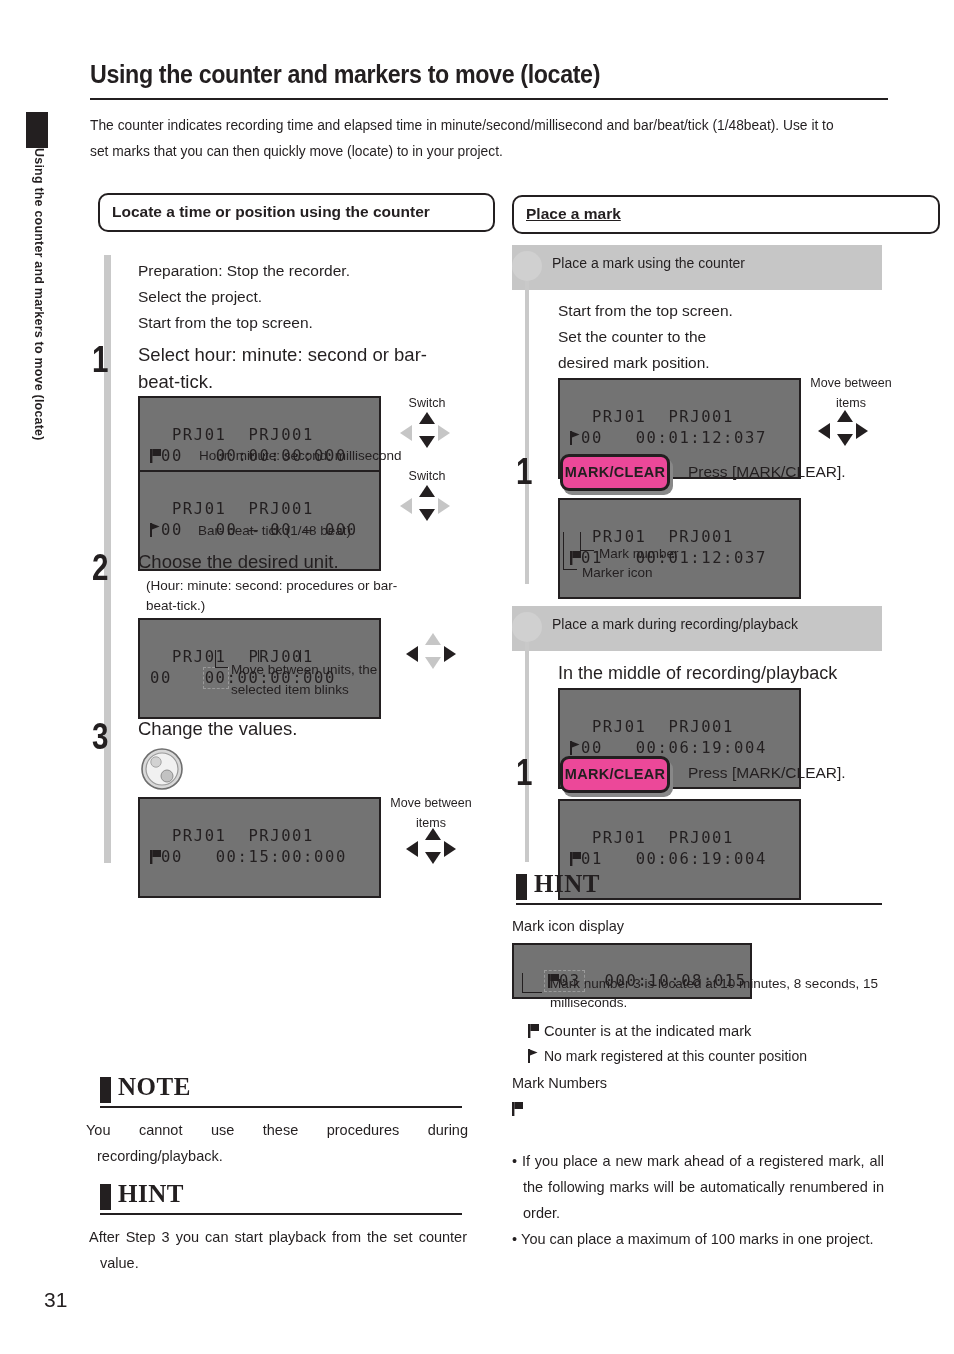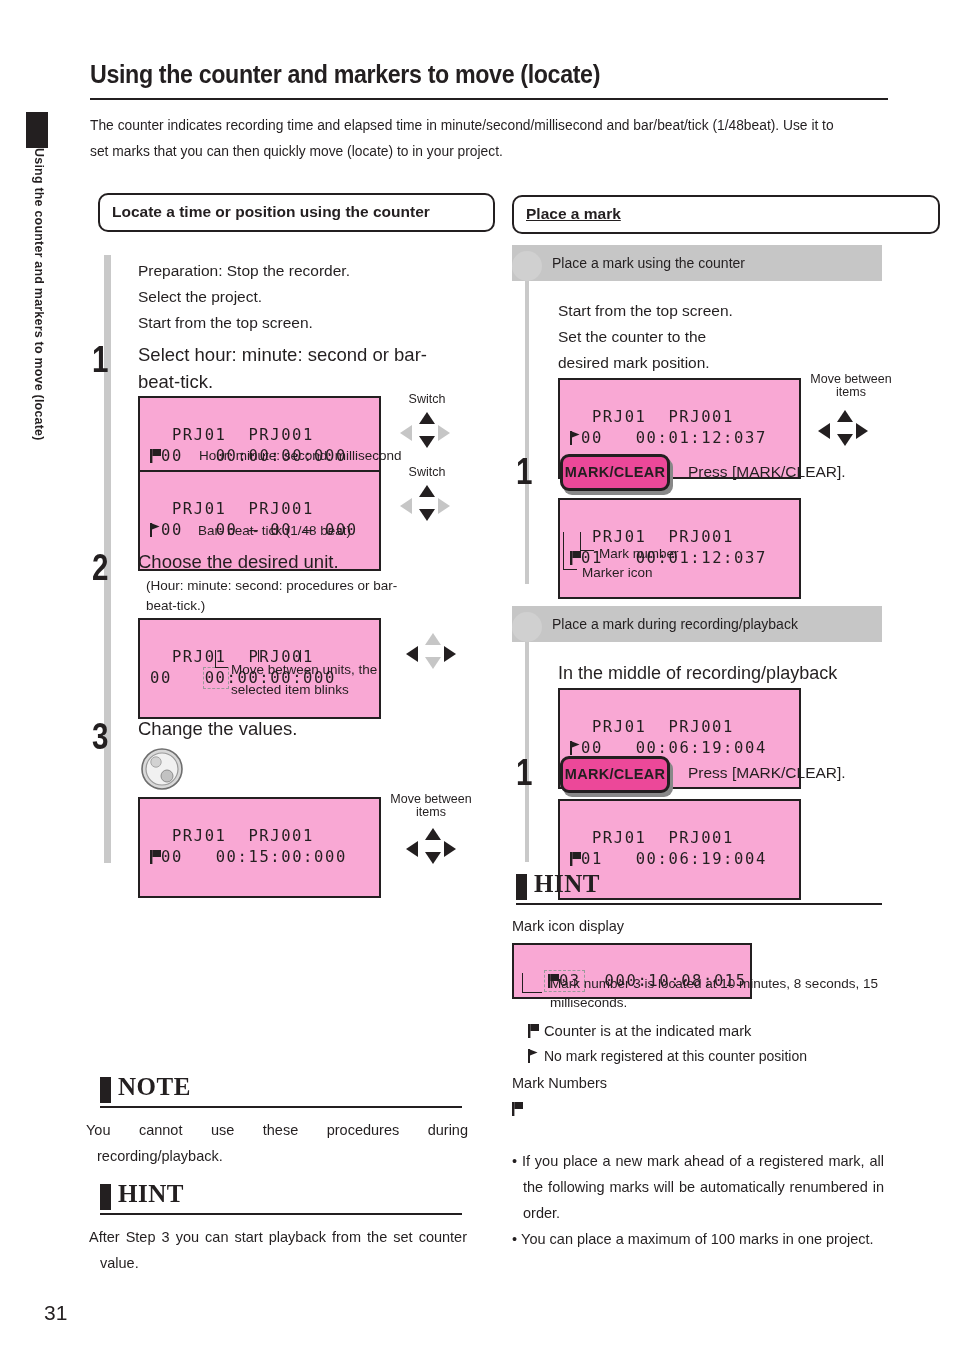--- a/index.html
+++ b/index.html
@@ -52,21 +52,21 @@
     border: 2.6px solid #231f20;
     border-radius: 10px;
     font-size: 15.5px; font-weight: bold;
     padding: 7px 12px 8px 12px;
     line-height: 20px;
     background: #fff;
   }
   .gray-bar {
     position: absolute; background: #c6c6c6;
     font-size: 14px; line-height: 18px;
-    padding: 9px 0 9px 40px;
+    padding: 9px 0 18px 40px;
     color: #231f20;
   }
   .gray-dot {
     position: absolute; width: 30px; height: 30px;
     border-radius: 50%; background: #d0d0d0;
   }
   .vrule { position: absolute; background: #c9c9c9; width: 7px; }
   .vrule-thin { position: absolute; background: #c9c9c9; width: 4px; }
 
   .stepnum {
@@ -83,21 +83,21 @@
     position: absolute; font-size: 13.5px; line-height: 20px;
   }
   .bodytext {
     position: absolute; font-size: 15.5px; line-height: 26px;
   }
 
   
   .lcd {
     position: absolute;
     border: 2.6px solid #231f20;
-    background: #f9a8d4;
+    background: #737373;
     font-family: "DejaVu Sans Mono", monospace;
     font-size: 15.5px;
     line-height: 21px;
     padding: 6px 0 7px 10px;
     letter-spacing: 1.6px;
     white-space: pre;
   }
   .lcd .l2 { display: block; }
 
   
@@ -108,21 +108,21 @@
   .arrows i { position: absolute; width: 0; height: 0; display: block; }
   .ar-up    { left: 19px; top: 0px;   border-left: 8px solid transparent; border-right: 8px solid transparent; border-bottom: 12px solid #231f20; }
   .ar-dn    { left: 19px; top: 24px;  border-left: 8px solid transparent; border-right: 8px solid transparent; border-top: 12px solid #231f20; }
   .ar-lf    { left: 0px;  top: 13px;  border-top: 8px solid transparent; border-bottom: 8px solid transparent; border-right: 12px solid #231f20; }
   .ar-rt    { left: 38px; top: 13px;  border-top: 8px solid transparent; border-bottom: 8px solid transparent; border-left: 12px solid #231f20; }
   .dim .ar-up { border-bottom-color: #c6c6c6; }
   .dim .ar-dn { border-top-color: #c6c6c6; }
   .dimlr .ar-lf { border-right-color: #c6c6c6; }
   .dimlr .ar-rt { border-left-color: #c6c6c6; }
 
-  .smlabel { position: absolute; font-size: 12.5px; line-height: 13px; text-align: center; }
+  .smlabel { position: absolute; font-size: 12.5px; line-height: 20px; text-align: center; }
 
   
   .key {
     position: absolute;
     border: 3px solid #231f20;
     border-radius: 9px;
     background: #ec4899;
     box-shadow: 3px 4px 0 #888;
     font-size: 14.5px; font-weight: bold;
     letter-spacing: .3px;
@@ -150,21 +150,21 @@
 
   
   .dash { outline: 1.6px dashed #9a9a9a; outline-offset: 1px; }
 
   
   .leader { position: absolute; border-left: 1.6px solid #231f20; border-bottom: 1.6px solid #231f20; }
   .leader-v { position: absolute; border-left: 1.6px solid #231f20; }
 
   .pageno {
     position: absolute; left: 44px; top: 1288px;
-    font-size: 21px; color: #231f20; margin-top: 13px;
+    font-size: 21px; color: #231f20;
   }
 </style>
 </head>
 <body>
 
 <div class="side-tab-block"></div>
 <div class="side-tab-text">Using the counter and markers to move (locate)</div>
 
 <div class="page-title">Using the counter and markers to move (locate)</div>
 <div class="title-rule"></div>

